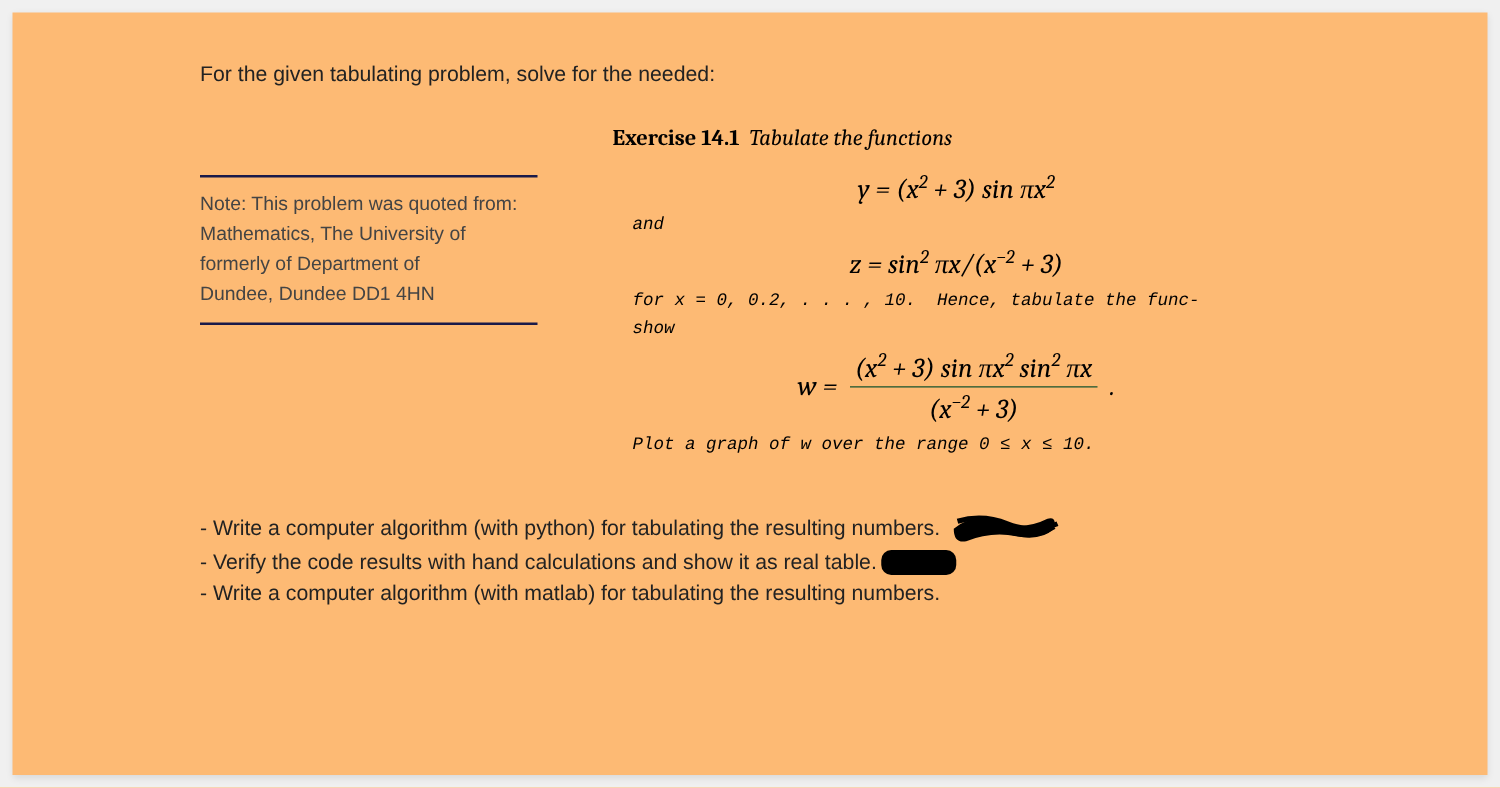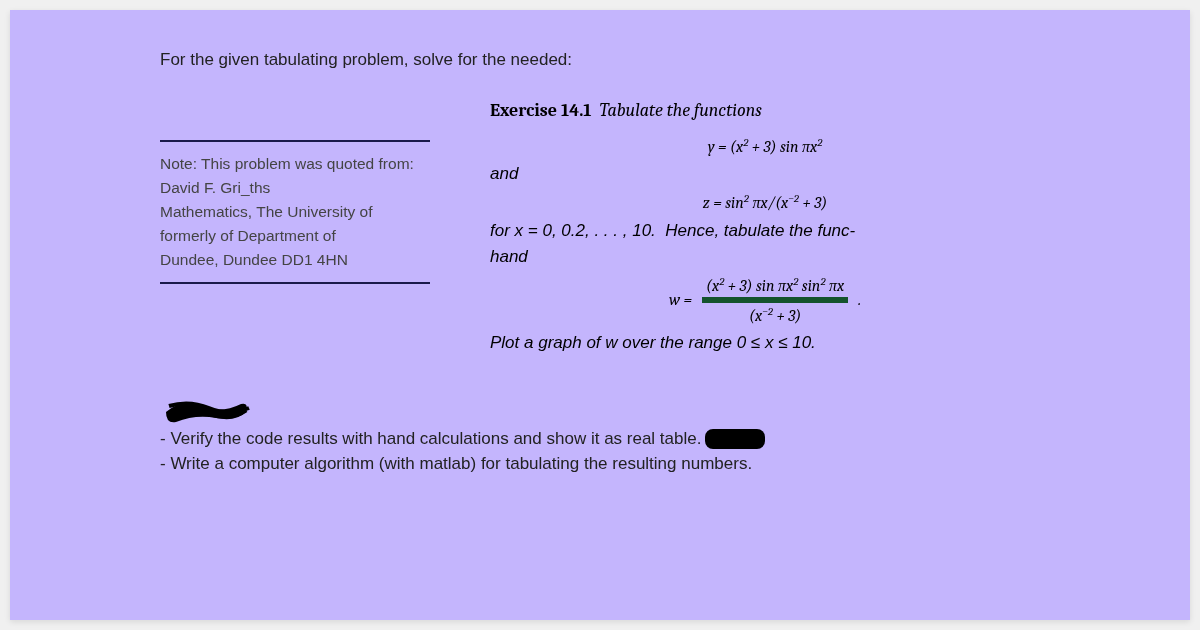--- a/index.html
+++ b/index.html
@@ -8,21 +8,21 @@
       box-sizing: border-box;
     }
     body {
       width: 1200px;
       height: 630px;
       background: #f0f0f0;
       font-family: 'Segoe UI', Arial, sans-serif;
       padding: 10px;
     }
     .page {
-      background: #c4b5fd;
+      background: #fdba74;
       width: 100%;
       height: 100%;
       padding: 40px 150px 20px 150px;
       position: relative;
       box-shadow: 0 2px 6px rgba(0,0,0,0.1);
     }
     .intro {
       font-size: 17px;
       color: #222;
       margin-bottom: 30px;
@@ -60,41 +60,41 @@
       margin-bottom: 15px;
     }
     .exercise-label {
       font-weight: bold;
     }
     .exercise-subtitle {
       font-style: italic;
     }
     .math-line {
       text-align: center;
-      font-size: 16px;
+      font-size: 22px;
       font-style: italic;
       margin: 8px 0;
       font-family: 'Cambria Math', 'Cambria', serif;
     }
     .math-text {
-      font-size: 17px;
-      font-style: italic;
-      margin: 6px 0;
-      font-family: Liberation Sans, sans-serif;
+      font-size: 14px;
+      font-style: italic;
+      margin: 6px 16px;
+      font-family: Liberation Mono, monospace;
     }
     .fraction {
       display: inline-flex;
       flex-direction: column;
       align-items: center;
       vertical-align: middle;
       font-style: italic;
       margin: 0 4px;
     }
     .fraction .num {
-      border-bottom: 6px solid #14532d;
+      border-bottom: 1px solid #14532d;
       padding: 0 4px 2px 4px;
     }
     .fraction .den {
       padding: 2px 4px 0 4px;
     }
     .tasks {
       font-size: 17px;
       color: #222;
       line-height: 1.5;
     }
@@ -132,21 +132,20 @@
 <div class="page">
 
   <div class="intro">For the given tabulating problem, solve for the needed:</div>
 
   <div class="columns">
 
     <div class="left-col">
       <div class="hr-line"></div>
       <div class="note-block">
         <div>Note: This problem was quoted from:</div>
-        <div>David F. Gri_ths</div>
         <div>Mathematics, The University of</div>
         <div>formerly of Department of</div>
         <div>Dundee, Dundee DD1 4HN</div>
       </div>
       <div class="hr-line-bottom"></div>
     </div>
 
     <div class="right-col">
       <div class="exercise-title">
         <span class="exercise-label">Exercise 14.1</span>
@@ -159,40 +158,41 @@
 
       <div class="math-text">and</div>
 
       <div class="math-line">
         <span style="font-style:italic;">z</span> = sin<sup>2</sup> <span style="font-style:italic;">πx</span>/(<span style="font-style:italic;">x</span><sup>−2</sup> + 3)
       </div>
 
       <div class="math-text">
         for <span style="font-style:italic;">x</span> = 0, 0.2, . . . , 10. &nbsp;Hence, tabulate the func-
       </div>
-      <div class="math-text">hand</div>
+      <div class="math-text">show</div>
 
       <div class="math-line" style="display:flex;align-items:center;justify-content:center;gap:6px;">
         <span><span style="font-style:italic;">w</span> =</span>
         <span class="fraction">
           <span class="num">(<span style="font-style:italic;">x</span><sup>2</sup> + 3) sin <span style="font-style:italic;">πx</span><sup>2</sup> sin<sup>2</sup> <span style="font-style:italic;">πx</span></span>
           <span class="den">(<span style="font-style:italic;">x</span><sup>−2</sup> + 3)</span>
         </span>
         <span>.</span>
       </div>
 
       <div class="math-text">
         Plot a graph of <span style="font-style:italic;">w</span> over the range 0 ≤ <span style="font-style:italic;">x</span> ≤ 10.
       </div>
     </div>
 
   </div>
 
   <div class="tasks">
     <div class="task-line">
+      <span>- Write a computer algorithm (with python) for tabulating the resulting numbers.</span>
       <span class="redact-big">
         <svg width="95" height="38" viewBox="0 0 95 38">
           <path d="M5 18 Q 20 5, 40 12 Q 60 20, 80 10 Q 88 8, 85 18 Q 75 28, 55 24 Q 35 20, 15 28 Q 5 30, 5 18 Z" fill="#000"></path>
           <path d="M10 22 Q 30 14, 50 20 Q 70 26, 85 16" stroke="#000" stroke-width="5" fill="none"></path>
           <path d="M8 12 Q 28 6, 48 14 Q 68 22, 88 14" stroke="#000" stroke-width="4" fill="none"></path>
         </svg>
       </span>
     </div>
     <div class="task-line">
       <span>- Verify the code results with hand calculations and show it as real table.</span><span class="redact"></span>

